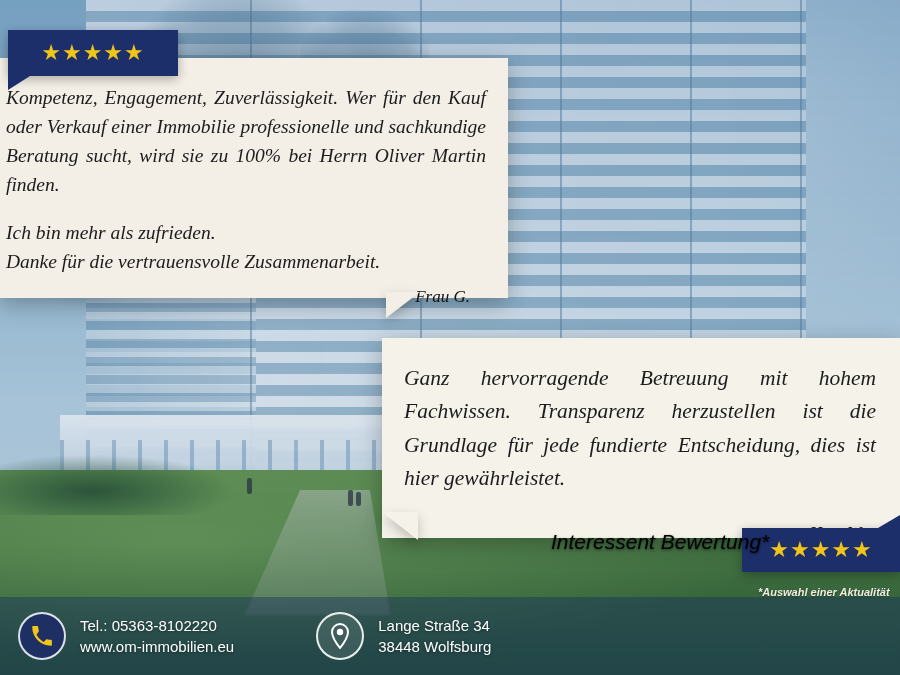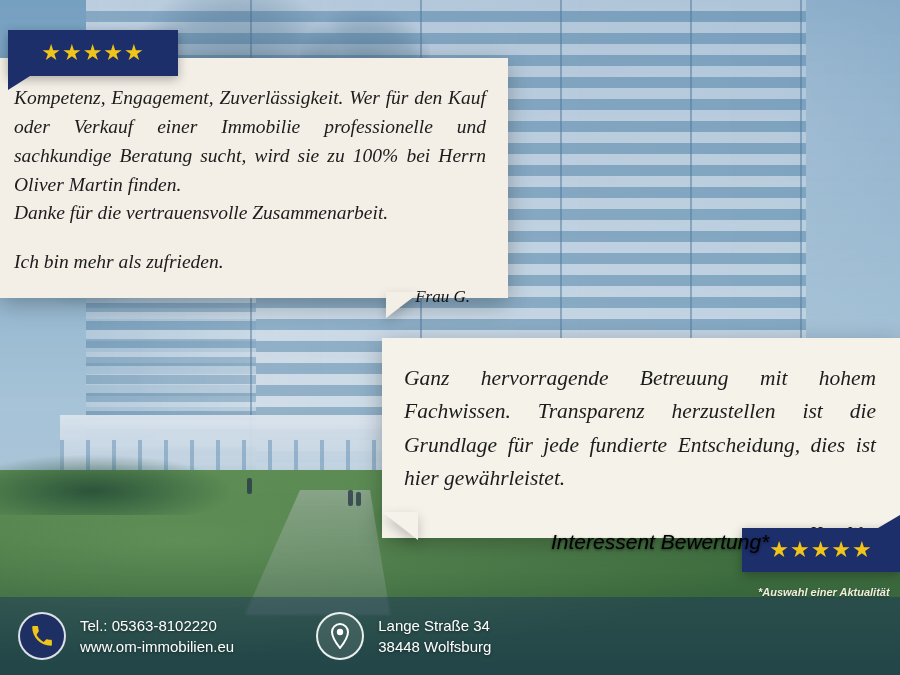--- a/index.html
+++ b/index.html
@@ -152,21 +152,21 @@
   }
   .card1-tail {
     position: absolute;
     left: 386px; top: 292px;
     width: 0; height: 0;
     border-left: 34px solid #f3efe6;
     border-bottom: 26px solid transparent;
     filter: drop-shadow(0 5px 6px rgba(0,0,0,0.22));
   }
   .card1-inner {
-    padding: 26px 22px 10px 14px;
+    padding: 26px 22px 10px 6px;
   }
   .quote-text {
     font-family: "Liberation Serif", serif;
     font-style: italic;
     font-size: 19.5px;
     line-height: 1.48;
     color: #1c1c1c;
     text-align: justify;
   }
   .quote-text.second {
@@ -354,22 +354,22 @@
   <div class="bg-person p1"></div>
   <div class="bg-person p2"></div>
   <div class="bg-person p3"></div>
   <div class="bg-tint"></div>
 
   <div class="watermark">OM</div>
 
   <div class="card card1">
     <div class="card1-inner">
       <p class="quote-text">Kompetenz, Engagement, Zuverlässigkeit. Wer für den Kauf oder Verkauf einer Immobilie professionelle und sachkundige Beratung sucht, wird sie zu 100% bei Herrn Oliver Martin finden.</p>
+      <p class="quote-text second">Ich bin mehr als zufrieden.</p>
       <p class="quote-text">Danke für die vertrauensvolle Zusammenarbeit.</p>
-      <p class="quote-text second">Ich bin mehr als zufrieden.</p>
       <div class="signature">Frau G.</div>
     </div>
   </div>
   <div class="card1-tail"></div>
 
   <div class="ribbon1">
     <span class="stars">★★★★★</span>
   </div>
 
   <div class="card card2">

